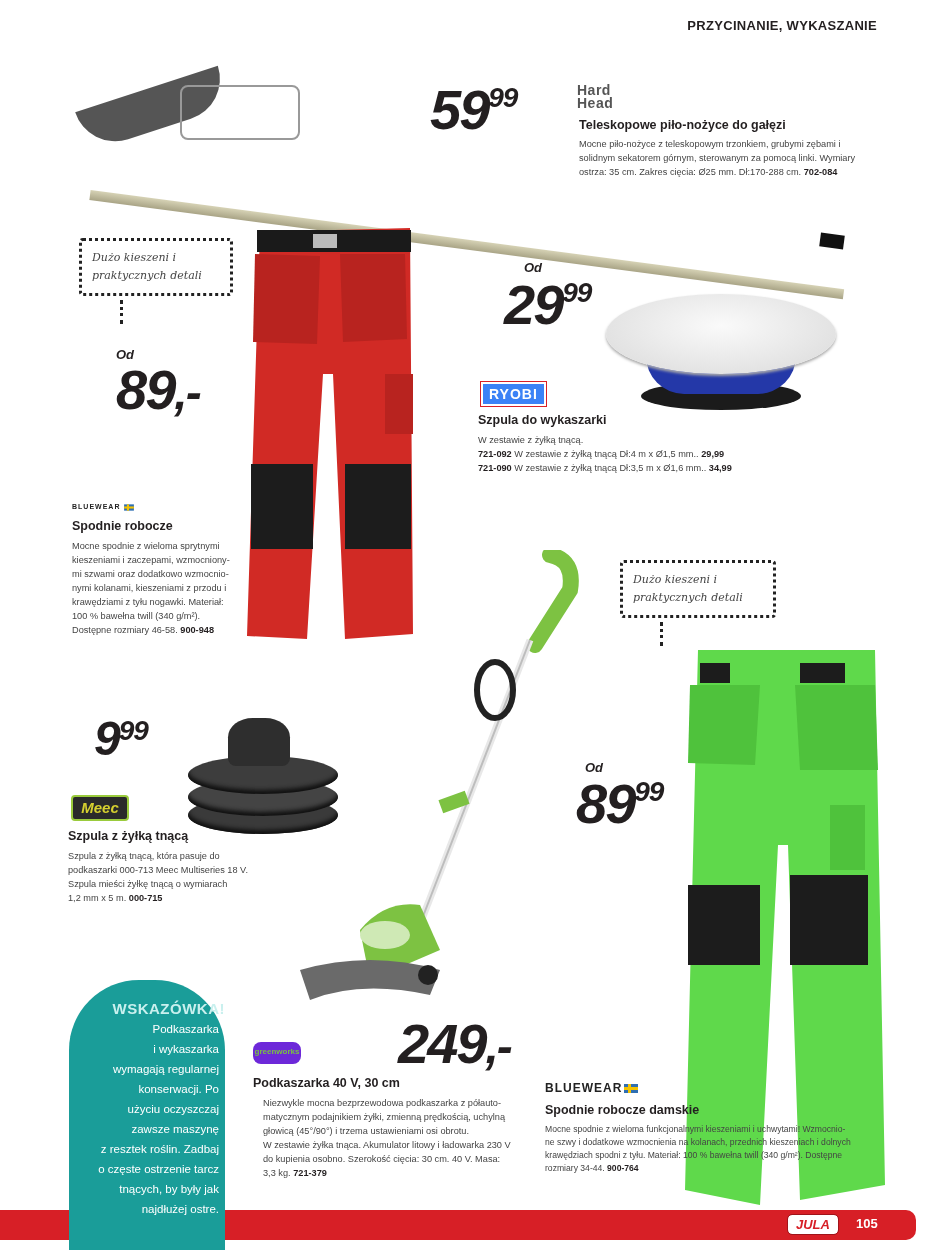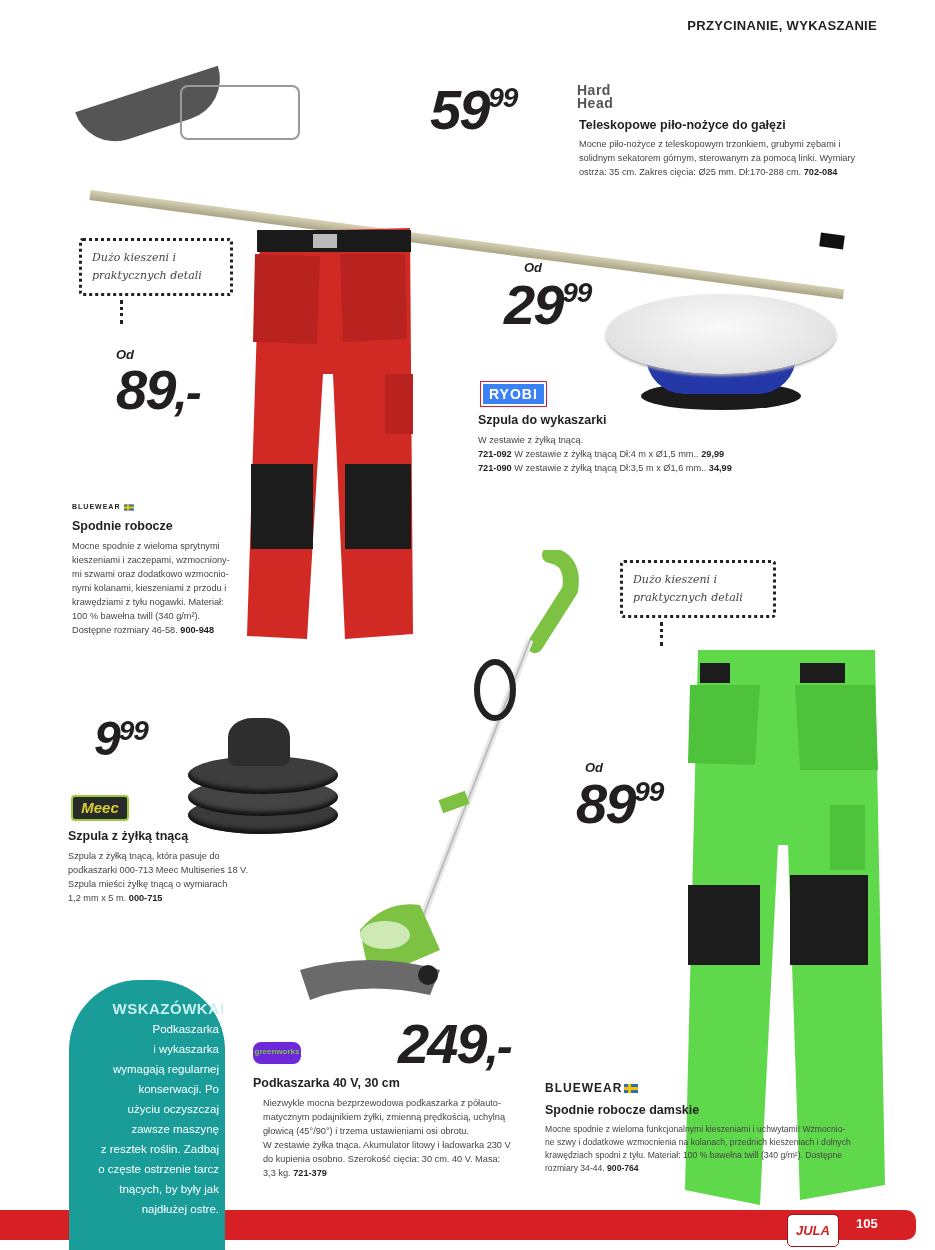--- a/index.html
+++ b/index.html
@@ -22,21 +22,21 @@
 .bluewear{font-weight:bold;color:#222;letter-spacing:1px}
 .flag{display:inline-block;width:14px;height:9px;background:#2f6fb3;position:relative;vertical-align:middle;margin-left:2px}
 .flag:before{content:"";position:absolute;left:4px;top:0;width:3px;height:9px;background:#f4c300}
 .flag:after{content:"";position:absolute;left:0;top:3px;width:14px;height:3px;background:#f4c300}
 .meec{background:#2a2a2a;border-radius:4px;width:58px;height:26px;color:#d6d02f;font-weight:900;font-style:italic;font-size:15px;text-align:center;line-height:22px;border:2px solid #9acb3c}
 .greenworks{background:#6d28d9;border-radius:8px;width:48px;height:22px;color:#7ac143;font-size:8px;font-weight:bold;text-align:center;line-height:20px}
 .tip{left:69px;top:980px;width:156px;height:270px;background:#1a9d99;border-radius:70px 70px 0 0;text-align:right;color:#fff;padding-top:20px}
 .tip-h{font-size:15px;font-weight:bold;color:#c9f0ee;letter-spacing:.5px;margin-bottom:2px}
 .tip-b{font-size:11.5px;line-height:20px;padding:0 6px}
 .footer-bar{left:0;top:1210px;width:916px;height:30px;background:#d71f26;border-radius:0 10px 10px 0}
-.jula{left:788px;top:1215px;background:#fff;color:#d71f26;font-weight:900;font-style:italic;font-size:13px;padding:6px 6px;border-radius:4px;border:2px solid #fff;outline:1px solid #a0141a}
+.jula{left:788px;top:1215px;background:#fff;color:#d71f26;font-weight:900;font-style:italic;font-size:13px;padding:0 6px;border-radius:4px;border:2px solid #fff;outline:1px solid #a0141a}
 .pagenum{left:856px;top:1216px;color:#fff;font-weight:bold;font-size:13px}
 
 .pole{left:90px;top:190px;width:760px;height:10px;background:linear-gradient(#d6d2b5,#a9a486);transform-origin:left center;transform:rotate(7.5deg)}
 .saw{left:78px;top:88px;width:150px;height:42px;border-radius:0 0 80px 80px;background:#555;transform:rotate(-18deg)}
 .pruner{left:180px;top:85px;width:120px;height:55px;border:2px solid #999;border-radius:8px}
 .spool1{left:606px;top:294px;width:230px;height:120px}
 .spool1 .lid{position:absolute;left:0;top:0;width:230px;height:80px;border-radius:50%;background:radial-gradient(ellipse at 50% 40%,#fafafa,#d9d9d9);box-shadow:0 2px 3px #aaa}
 .spool1 .wire{position:absolute;left:40px;top:62px;width:150px;height:38px;border-radius:0 0 75px 75px;background:#2438a8}
 .spool1 .base{position:absolute;left:35px;top:88px;width:160px;height:28px;border-radius:50%;background:#1b1b1b}
 .spool2{left:188px;top:718px;width:150px;height:120px}

